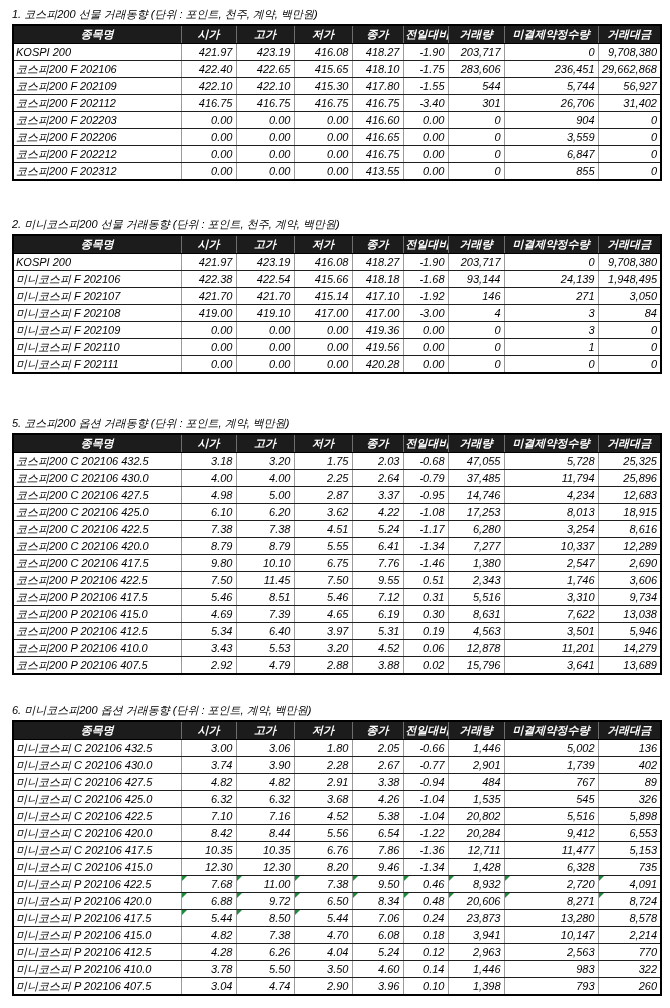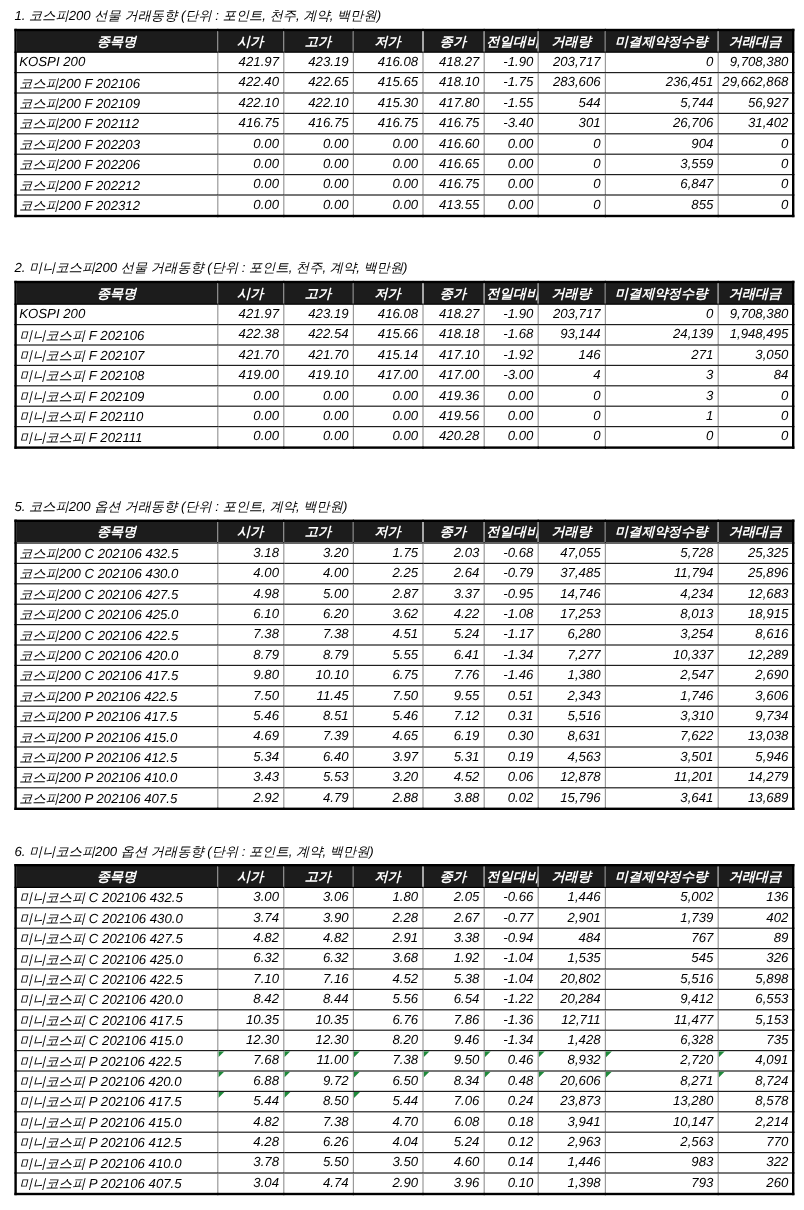--- a/index.html
+++ b/index.html
@@ -510,21 +510,21 @@
             <td class="num">-0.94</td>
             <td class="num">484</td>
             <td class="num">767</td>
             <td class="num">89</td>
           </tr>
           <tr>
             <td class="name">미니코스피 C 202106 425.0</td>
             <td class="num">6.32</td>
             <td class="num">6.32</td>
             <td class="num">3.68</td>
-            <td class="num">1.92</td>
+            <td class="num">4.26</td>
             <td class="num">-1.04</td>
             <td class="num">1,535</td>
             <td class="num">545</td>
             <td class="num">326</td>
           </tr>
           <tr>
             <td class="name">미니코스피 C 202106 422.5</td>
             <td class="num">7.10</td>
             <td class="num">7.16</td>
             <td class="num">4.52</td>

